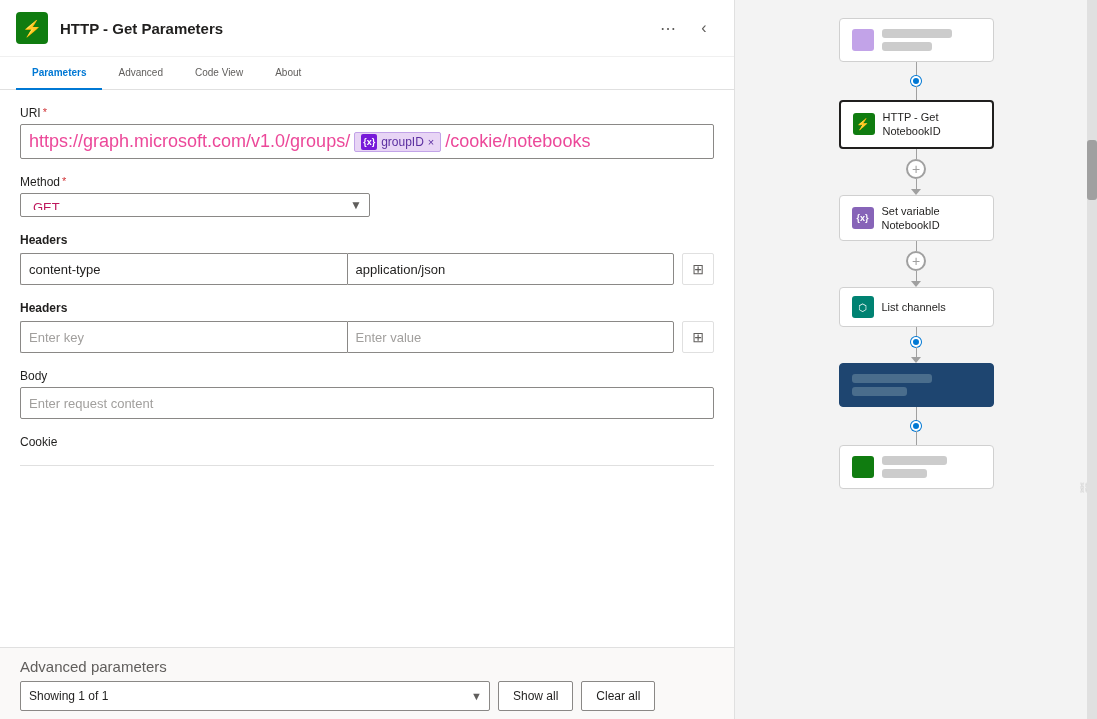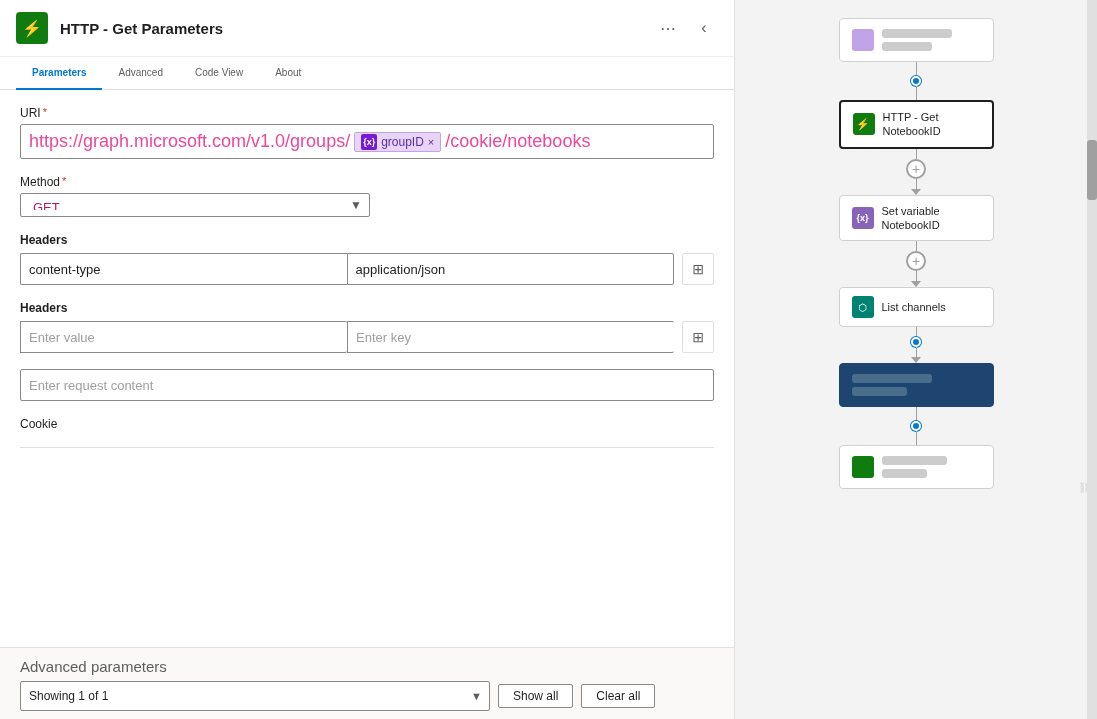--- a/index.html
+++ b/index.html
@@ -409,21 +409,21 @@
     }
 
     .action-btn {
       padding: 4px 14px;
       border: 1px solid #8a8886;
       border-radius: 2px;
       background: #fff;
       font-size: 12px;
       cursor: pointer;
       color: #201f1e;
-      height: 24px;
+      height: 30px;
     }
 
     .section-label {
       font-size: 15px;
       color: #605e5c;
       margin-bottom: 6px;
     }
   </style>
 </head>
 <body>
@@ -502,29 +502,30 @@
         <input class="kv-input value-input" type="text" value="application/json" style="">
         <div class="kv-add-btn">
           <span>⊞</span>
         </div>
       </div>
     </div>
 
     <div class="kv-section">
       <div class="kv-header">Headers</div>
       <div class="kv-row">
+        <input class="kv-input key-input" type="text" placeholder="Enter key" style="">
         <input class="kv-input value-input" type="text" placeholder="Enter value" style="">
-        <input class="kv-input key-input" type="text" placeholder="Enter key" style="">
         <div class="kv-add-btn">
           <span>⊞</span>
         </div>
       </div>
     </div>
 
     <div class="field-group">
+      <div class="field-label">Body</div>
       <input class="text-input" type="text" placeholder="Enter request content" style="">
     </div>
 
     <div class="field-group">
       <div class="field-label">Cookie</div>
     </div>
 
     <hr class="divider">
 
   </div>

